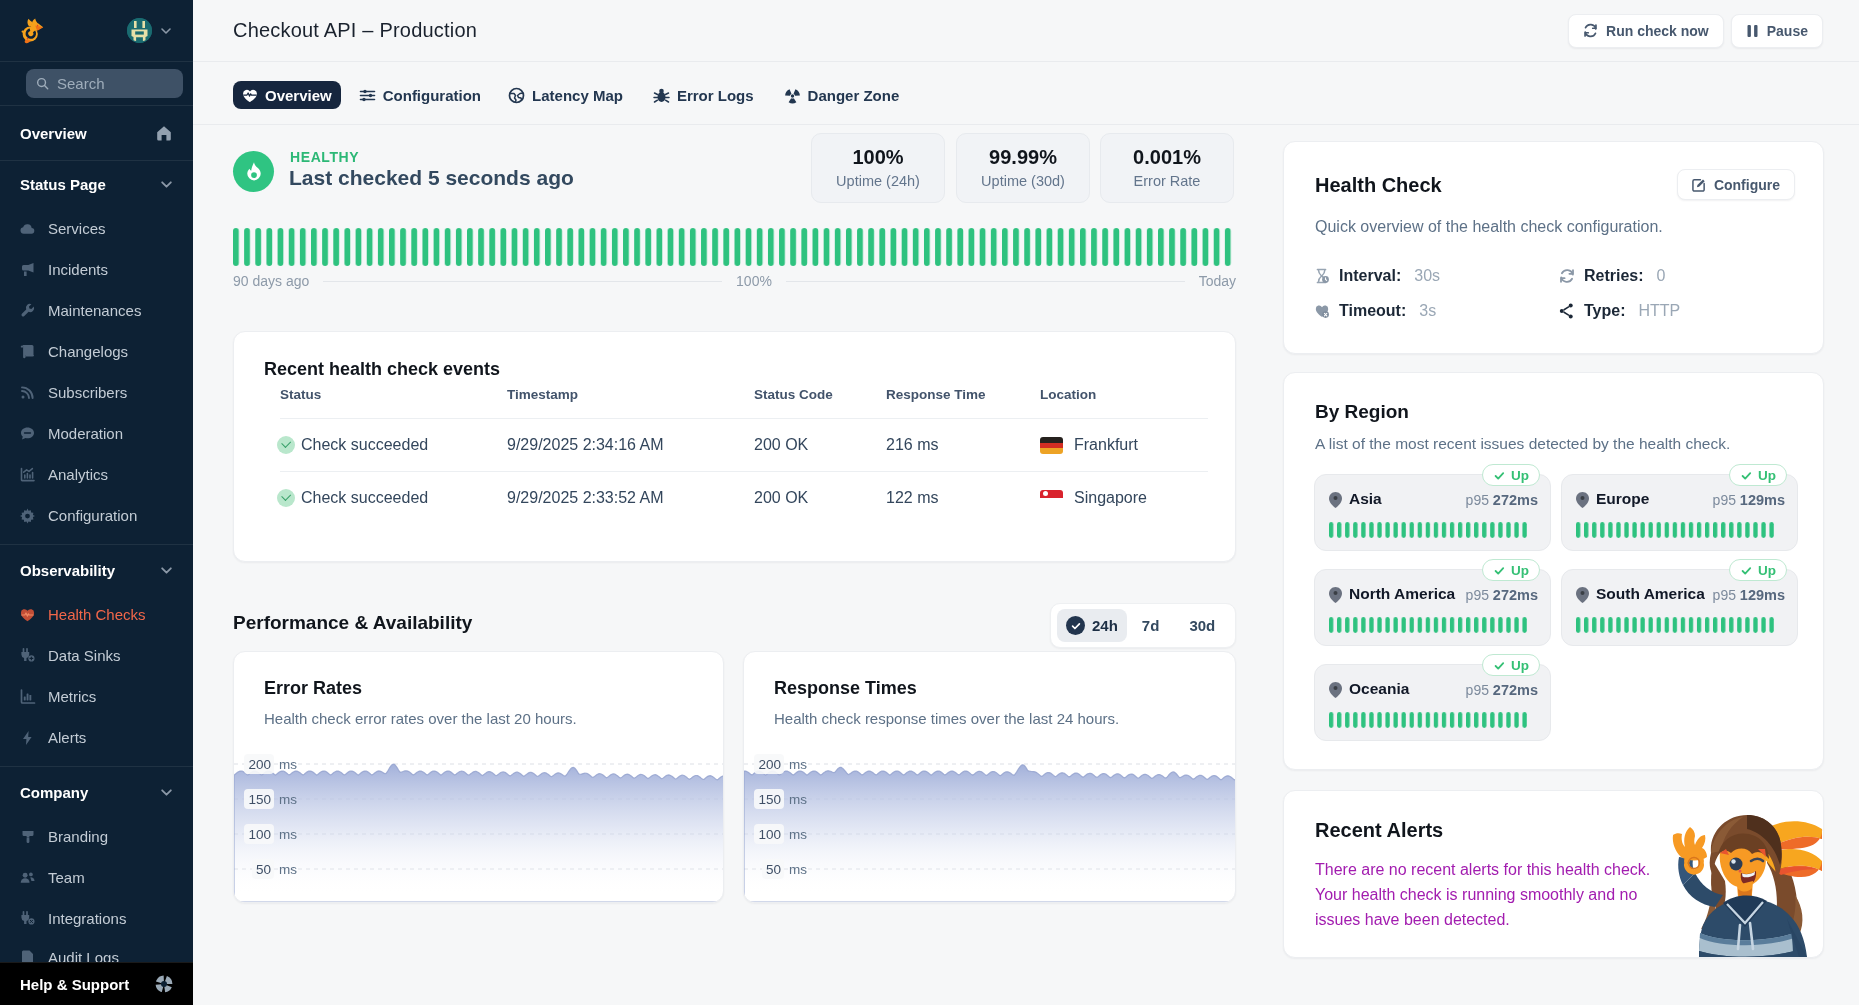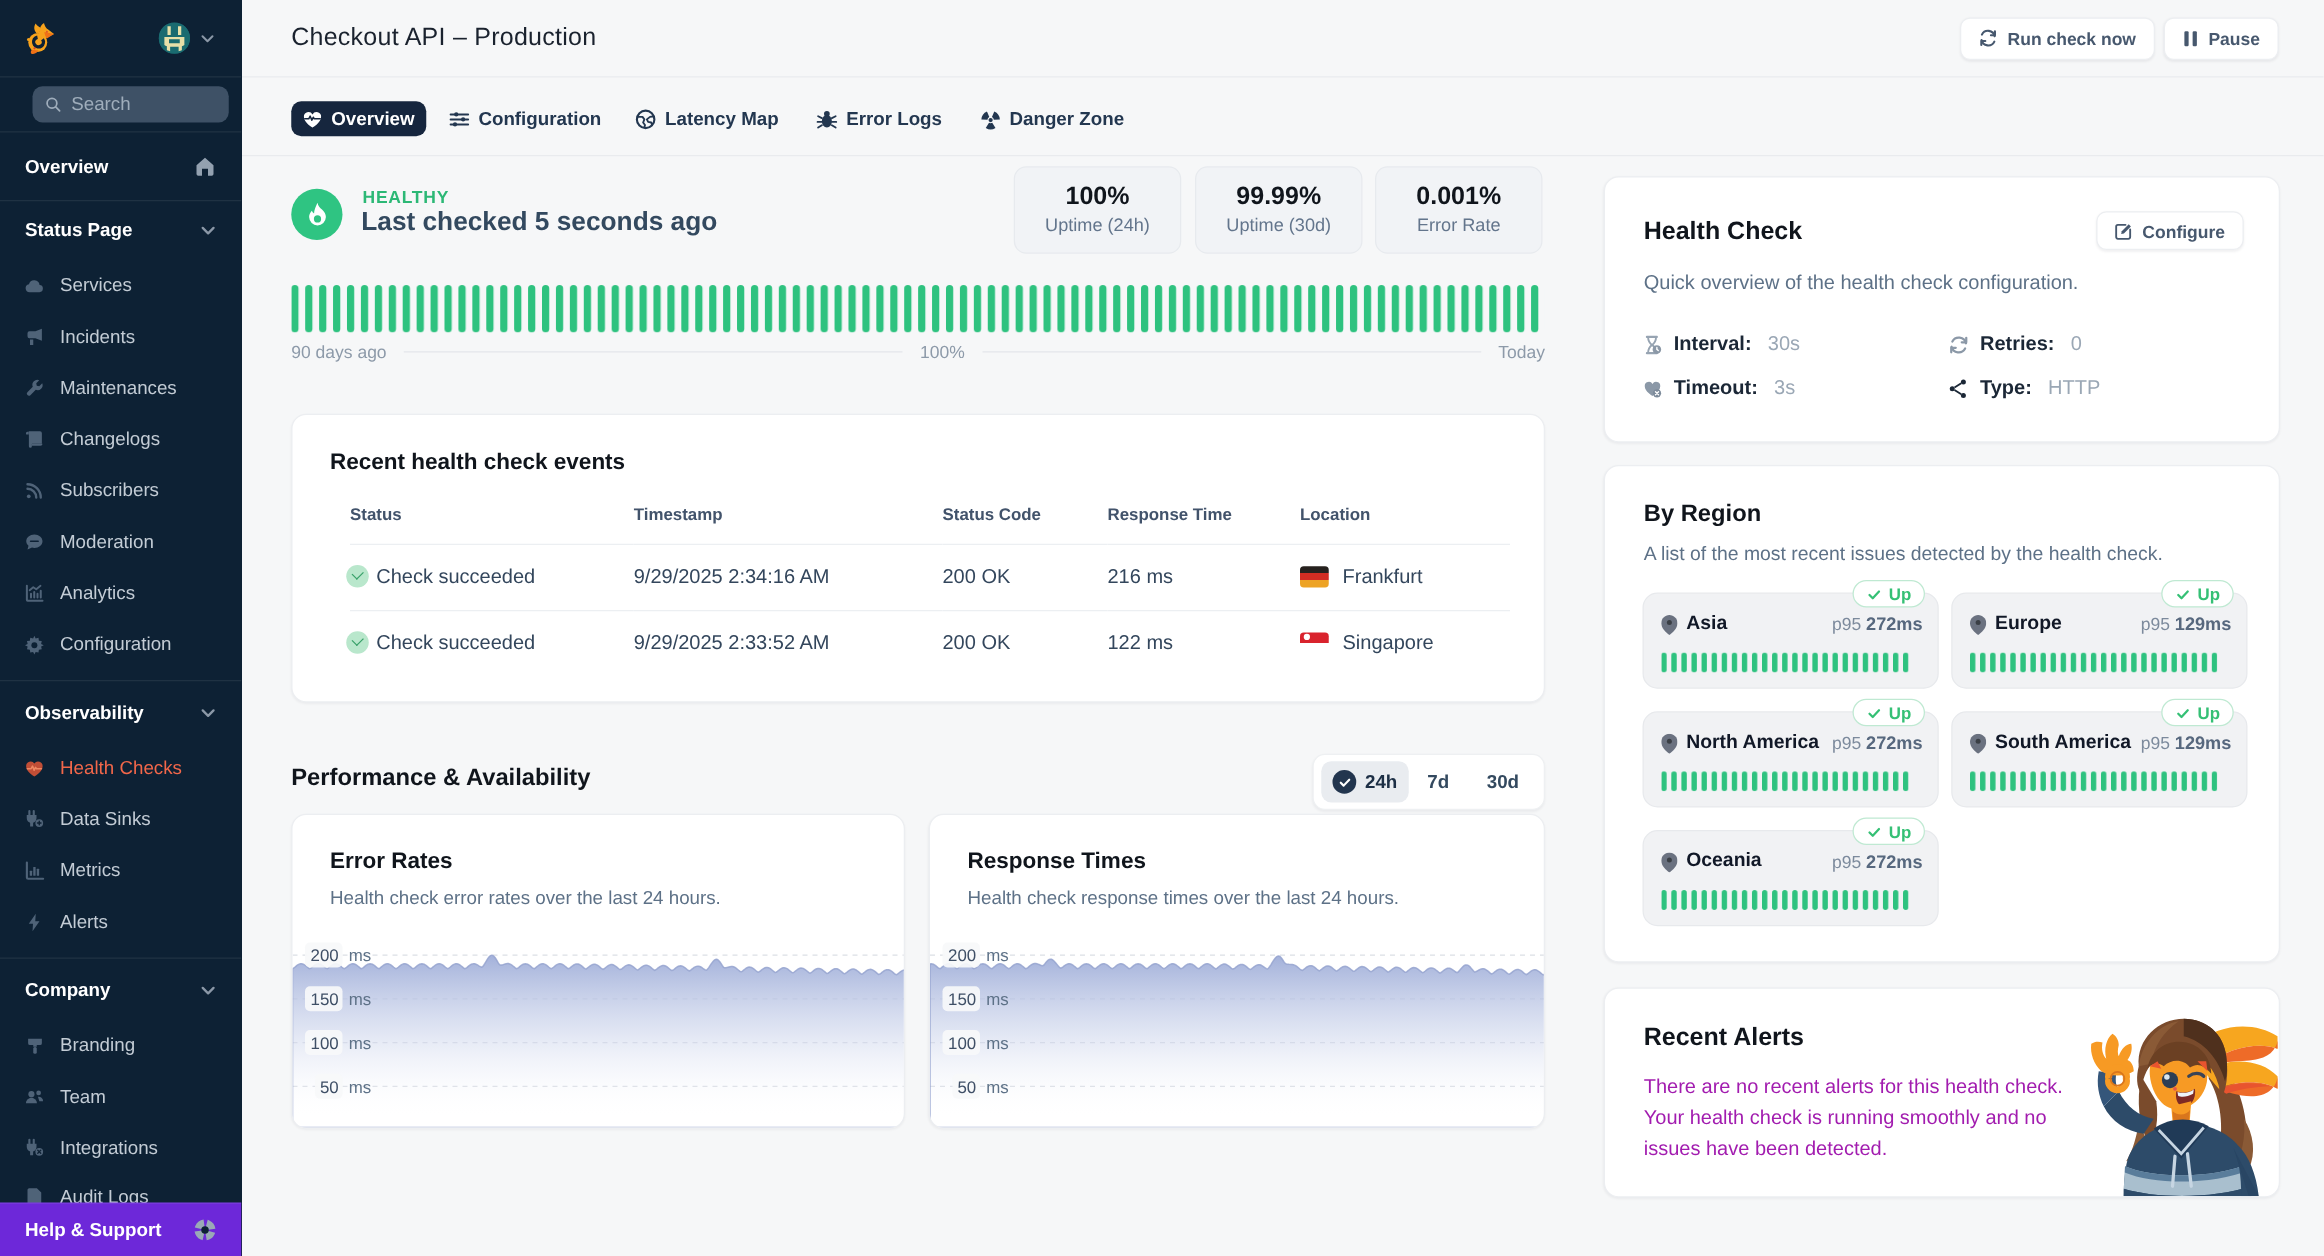--- a/index.html
+++ b/index.html
@@ -11,37 +11,37 @@
 .chev { margin-left:8px; }
 .sb-search-wrap { padding:7px 10px 0 26px; height:44px; border-bottom:1px solid rgba(255,255,255,0.08); }
 .sb-search { background:#3e5166; border-radius:8px; height:29px; display:flex; align-items:center; padding:0 10px; color:#9fadbb; font-size:15px; gap:8px; }
 .sb-nav { padding:0 0 0 0; }
 .nav-head { display:flex; align-items:center; padding:0 20px; height:47px; color:#fff; font-weight:bold; font-size:15px; }
 .nav-head .spacer { flex:1; }
 .nav-item { display:flex; align-items:center; padding:0 20px 0 19px; height:41px; color:#c3ccd5; font-size:15px; gap:12px; }
 .nav-item .ico { width:17px; height:17px; flex:none; display:flex; align-items:center; justify-content:center; }
 .nav-item.active { color:#f2674a; }
 .sb-divider { border-top:1px solid rgba(255,255,255,0.08); margin:8px 0 2px 0; }
-.sb-bottom { position:absolute; left:0; right:0; bottom:0; height:43px; background:#6d28d9; border-top:1px solid rgba(255,255,255,0.10); display:flex; align-items:center; padding:0 20px; color:#fff; font-weight:bold; font-size:15px; }
+.sb-bottom { position:absolute; left:0; right:0; bottom:0; height:43px; background:#000000; border-top:1px solid rgba(255,255,255,0.10); display:flex; align-items:center; padding:0 20px; color:#fff; font-weight:bold; font-size:15px; }
 .sb-bottom .spacer { flex:1; }
 .main { margin-left:193px; }
 .hdr { height:62px; display:flex; align-items:center; padding:0 36px 0 40px; border-bottom:1px solid #e9ebee; }
 .hdr h1 { font-size:20px; font-weight:500; color:#1a222e; letter-spacing:0.2px; }
 .hdr .spacer { flex:1; }
 .btn { background:#fff; border:1px solid #eceef1; box-shadow:0 1px 2px rgba(16,24,40,.06); border-radius:8px; height:34px; display:inline-flex; align-items:center; padding:0 14px; font-size:14px; font-weight:bold; color:#47586e; gap:8px; }
 .tabs { height:63px; display:flex; align-items:center; padding:4px 40px 0 40px; border-bottom:1px solid #e9ebee; box-sizing:border-box; }
 .tab { display:flex; align-items:center; gap:7px; font-size:15px; font-weight:bold; color:#233750; }
 .tab.active { background:#16263e; color:#fff; border-radius:8px; height:28px; padding:0 9px; }
 .content { display:flex; padding:0 35px 0 40px; gap:48px; }
 .card { background:#fff; border:1px solid #eceef1; border-radius:12px; box-shadow:0 1px 2px rgba(16,24,40,.05); }
 .content { position:relative; height:880px; padding:0; }
 .statcard { position:absolute; top:8px; width:134px; height:70px; background:#f1f3f6; border:1px solid #e7eaee; border-radius:10px; text-align:center; }
 .statcard .v { margin-top:12px; font-size:20px; font-weight:bold; color:#10151c; }
 .statcard .l { margin-top:4px; font-size:14.5px; color:#63758c; }
-.evt { border-collapse:collapse; margin:24px 0 0 46px; font-size:16px; color:#33465c; }
+.evt { border-collapse:collapse; margin:7px 0 0 46px; font-size:16px; color:#33465c; }
 .evt th { text-align:left; font-size:13.5px; color:#42536b; font-weight:bold; padding:0 0 16px 0; }
 .evt td { border-top:1px solid #eceff2; height:52.5px; padding:0; }
 .evt td, .evt th { vertical-align:middle; }
 .okc { display:inline-block; width:18px; height:18px; border-radius:50%; background:#b9e7cc; vertical-align:-4px; margin-left:-3px; margin-right:6px; position:relative; }
 .okc:after { content:""; position:absolute; left:5px; top:4px; width:7px; height:4.5px; border-left:1.8px solid #38a169; border-bottom:1.8px solid #38a169; transform:rotate(-45deg); }
 .flag { display:inline-block; width:23px; height:17px; border-radius:3px; vertical-align:-4px; margin-right:11px; }
 .flag.de { background:linear-gradient(to bottom,#26211e 33.3%,#d22d23 33.3%,#d22d23 66.6%,#eda325 66.6%); }
 .flag.sg { background:linear-gradient(to bottom,#d9232d 50%,#fff 50%); position:relative; }
 .flag.sg:after { content:""; position:absolute; left:3px; top:1.5px; width:5px; height:5px; border-radius:50%; background:#fff; box-shadow:3px 0 0 -1px #d9232d; }
 .toggle { background:#fff; border:1px solid #eef0f2; border-radius:10px; box-shadow:0 1px 2px rgba(16,24,40,.05); width:186px; height:45px; display:flex; align-items:center; padding:0 6px; gap:0; }
@@ -370,21 +370,21 @@
               <path d="M2.6 6.2l2.3 2.3 4.5-4.7" stroke="#fff" stroke-width="1.7" fill="none" stroke-linecap="round" stroke-linejoin="round"></path>
             </svg>
           </span>
         24h</div>
       <div class="seg">7d</div>
       <div class="seg">30d</div>
     </div>
 
     <div class="card chart" style="left:40px;top:526px;width:491px;">
       <div class="ct">Error Rates</div>
-      <div class="cs">Health check error rates over the last 24 hours.</div>
+      <div class="cs">Health check error rates over the last 20 hours.</div>
       <div class="chartarea"><svg width="491" height="150" viewBox="0 0 491 150">
             <defs>
               <linearGradient id="ga" x1="0" y1="0" x2="0" y2="1">
                 <stop offset="0" stop-color="#a3b1da" stop-opacity="1"></stop>
                 <stop offset="0.45" stop-color="#c8d1ea" stop-opacity="0.55"></stop>
                 <stop offset="0.95" stop-color="#ffffff" stop-opacity="0"></stop>
               </linearGradient>
             </defs>
             <line x1="0" y1="12" x2="491" y2="12" stroke="#dcdfe5" stroke-width="1" stroke-dasharray="4 4"></line>
             <line x1="0" y1="47" x2="491" y2="47" stroke="#dcdfe5" stroke-width="1" stroke-dasharray="4 4"></line>

